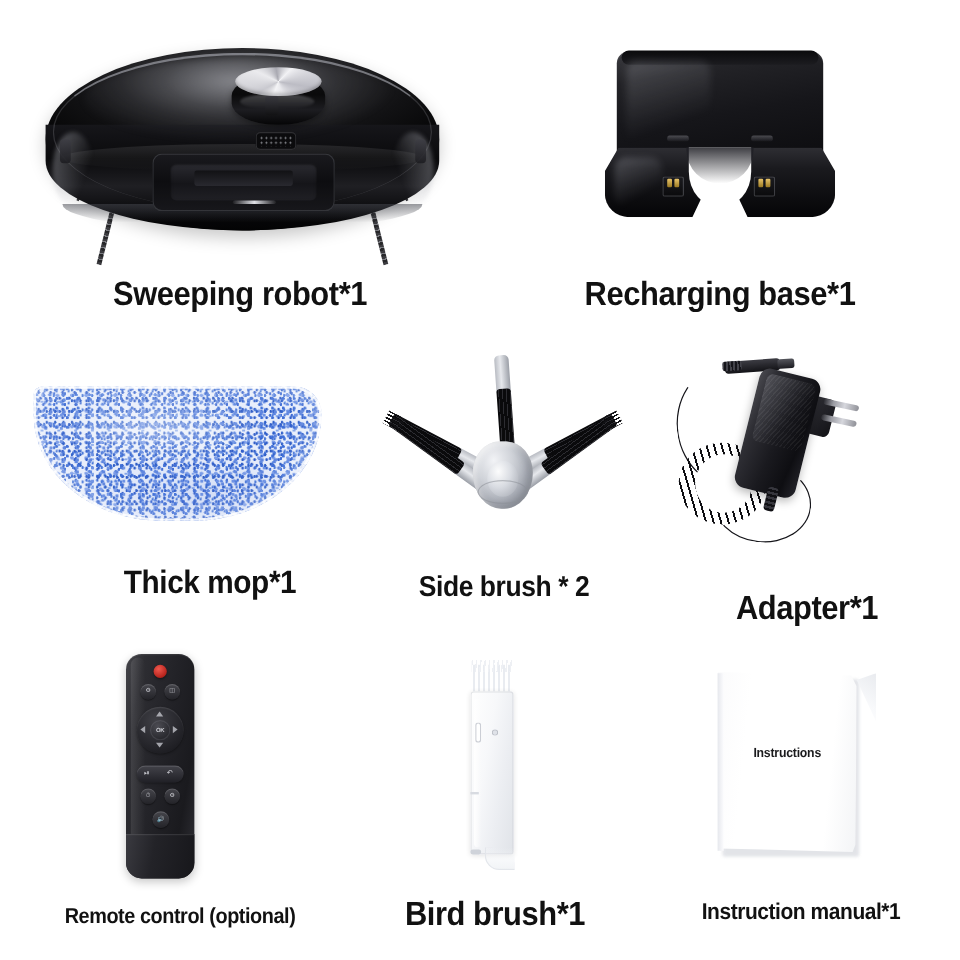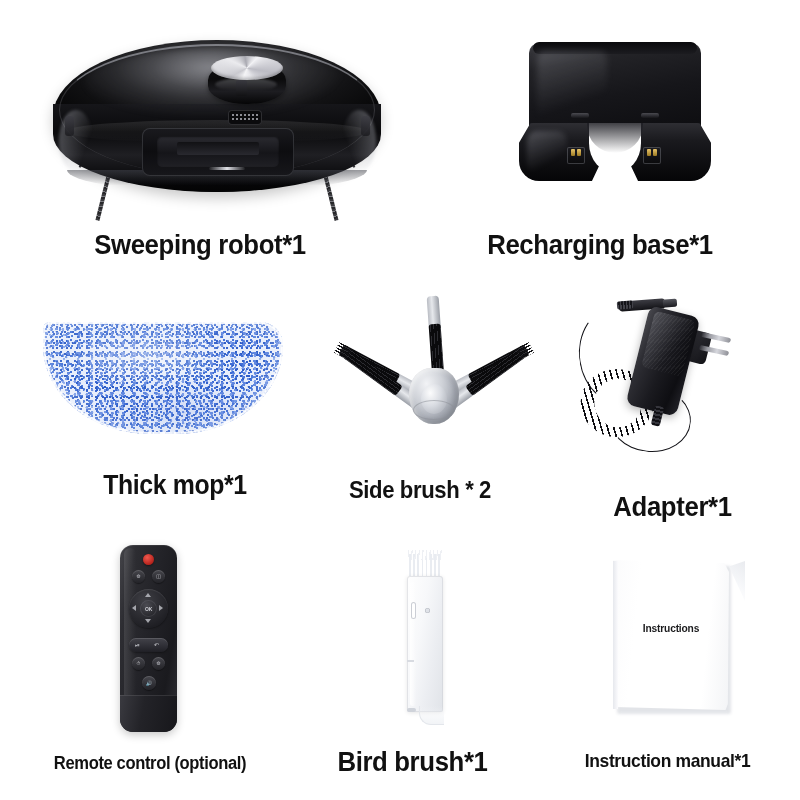--- a/index.html
+++ b/index.html
@@ -16,21 +16,21 @@
     font-family: "Liberation Sans", "DejaVu Sans", sans-serif;
     color: #0d0d0d;
     -webkit-font-smoothing: antialiased;
   }
   .stage {
     position: absolute;
     inset: 0;
     background: #ffffff;
   }
   .item { position: absolute; }
-  .art { position: absolute; margin-left: 15px; }
+  .art { position: absolute; }
   .label {
     position: absolute;
     font-weight: 700;
     color: #111111;
     white-space: nowrap;
     letter-spacing: -0.4px;
     text-align: center;
     line-height: 1;
     transform: scaleX(0.92);
   }

